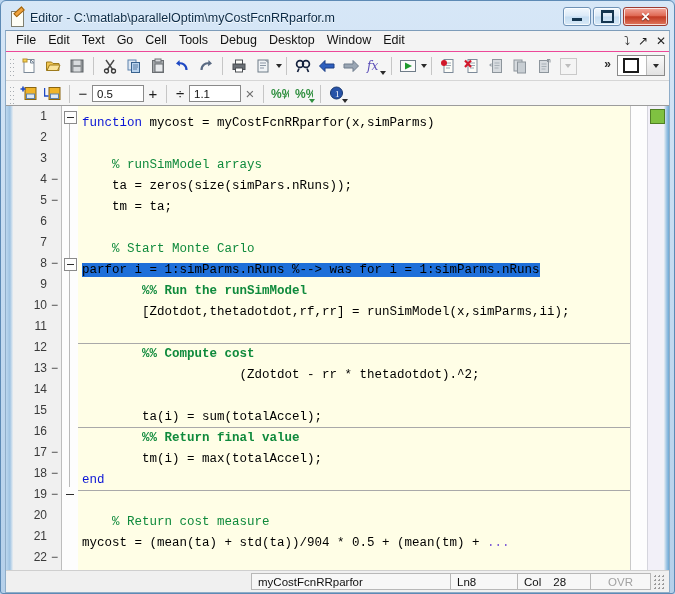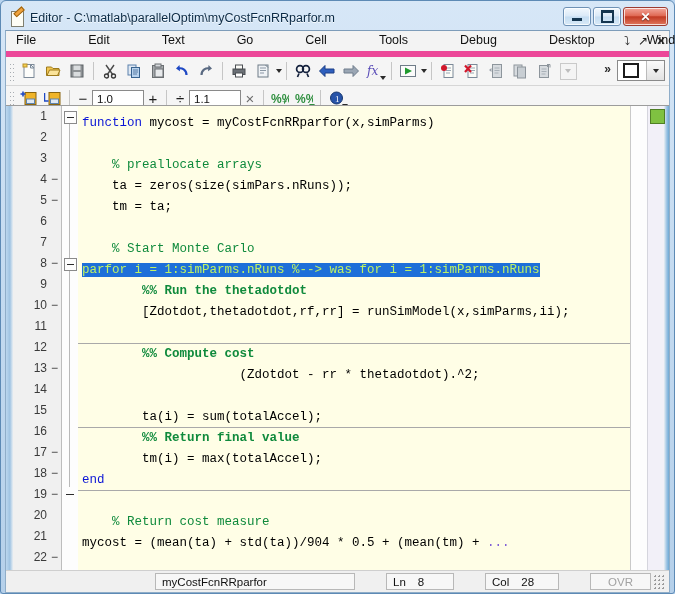--- a/index.html
+++ b/index.html
@@ -64,24 +64,23 @@
     position:relative;
     height:561px;
     background:#f0f0f0;
     border:1px solid #8fadc8;
     border-top-color:#7d9cb9;
   }
 
   
   #menubar{
     height:20px;background:#f3f3f3;
-    border-bottom:6px solid #ec4899;
+    border-bottom:1px solid #ec4899;
     display:flex;align-items:center;position:relative;
     padding-left:4px;
-    gap:40px;
   }
   .menu-item{
     font-size:12.5px;color:#111;padding:2px 6px 3px 6px;line-height:1;cursor:default;
   }
   #menu-right{position:absolute;right:3px;top:0;height:20px;display:flex;align-items:center;gap:8px;}
   #menu-right .mglyph{font-size:12px;color:#1d1d1d;line-height:1;}
 
   
   .toolbar{
     height:28px;background:#f5f5f5;
@@ -167,21 +166,21 @@
 
   .codeline{
     font-family:"Liberation Mono","DejaVu Sans Mono",monospace;
     font-size:12.5px;white-space:pre;color:#000;
     padding-left:4px;box-sizing:border-box;height:21px;line-height:21px;
   }
   .kw{color:#0b15d6;}
   .cmt{color:#0f8a3c;}
   .cmt2{color:#0f8a3c;font-weight:bold;}
   .dots{color:#7b5ad6;}
-  .sel{background:#1e6fd9;color:#bef264;}
+  .sel{background:#1e6fd9;color:#000000;}
 
   
   .cellsep{
     position:absolute;left:0;right:0;height:1px;background:#a9a9a9;
   }
   
   #fold-line{
     position:absolute;left:7px;top:10px;width:1px;bottom:84px;background:#b9b9b9;
   }
   .foldbox{
@@ -194,24 +193,24 @@
   
   #statusbar{
     position:absolute;left:0;right:0;bottom:0;height:21px;
     background:#f0f0f0;border-top:1px solid #cfcfcf;
     display:flex;align-items:center;justify-content:flex-end;
   }
   .stcell{
     height:17px;line-height:16px;font-size:11.5px;color:#111;
     border:1px solid #b8b8b8;background:#f7f7f7;
     box-sizing:border-box;padding:0 6px;margin-right:-1px;
-    display:flex;align-items:center;margin-left:32px;
+    display:flex;align-items:center;
   }
   #st-file{width:200px;}
-  #st-ln{width:68px;gap:12px;}
+  #st-ln{width:68px;gap:0;}
   #st-col{width:74px;gap:12px;}
   #st-ovr{width:61px;color:#a2a2a2;justify-content:center;}
   #st-grip{
     width:14px;height:14px;margin:0 3px 0 2px;flex:none;
     background-image:radial-gradient(circle at 1.3px 1.3px,#9a9a9a 1px,transparent 1.1px);
     background-size:4px 4px;background-position:2px 4px;
   }
 </style>
 </head>
 <body>
@@ -437,21 +436,21 @@
         <svg width="18" height="16">
             <rect x="5" y="1.5" width="11" height="12" fill="#f0b429" stroke="#8a6510"></rect>
             <rect x="6.5" y="8" width="8" height="4.5" fill="#dfe8f3" stroke="#5d82ad"></rect>
             <path d="M0.5 2 v8 h4" stroke="#1f49c4" stroke-width="1.5" fill="none"></path>
           </svg>
       </div>
 
       <div class="tbsep"></div>
 
       <div class="opsym">−</div>
-      <div class="numbox">1.0</div>
+      <div class="numbox">0.5</div>
       <div class="opsym">+</div>
 
       <div class="tbsep"></div>
 
       <div class="opsym">÷</div>
       <div class="numbox">1.1</div>
       <div class="opsym dim">×</div>
 
       <div class="tbsep"></div>
 
@@ -515,27 +514,27 @@
             <div class="foldbox" style="top: 152px;">
               <i></i>
             </div>
             <div class="foldbox" style="top: 383px; border: none; background: transparent;">
               <i style="width:8px;"></i>
             </div>
           </div>
         <div id="code">
             <div class="row codeline"><span class="kw">function </span><span>mycost = myCostFcnRRparfor(x,simParms)</span></div>
             <div class="row codeline"></div>
-            <div class="row codeline"><span class="cmt">    % preallocate arrays</span></div>
+            <div class="row codeline"><span class="cmt">    % runSimModel arrays</span></div>
             <div class="row codeline"><span>    ta = zeros(size(simPars.nRuns));</span></div>
             <div class="row codeline"><span>    tm = ta;</span></div>
             <div class="row codeline"></div>
             <div class="row codeline"><span class="cmt">    % Start Monte Carlo</span></div>
             <div class="row codeline"><span class="sel"><span>parfor i = 1:simParms.nRuns %--&gt; was for i = 1:simParms.nRuns</span></span></div>
-            <div class="row codeline"><span class="cmt2">        %% Run the thetadotdot</span></div>
+            <div class="row codeline"><span class="cmt2">        %% Run the runSimModel</span></div>
             <div class="row codeline"><span>        [Zdotdot,thetadotdot,rf,rr] = runSimModel(x,simParms,ii);</span></div>
             <div class="row codeline"></div>
             <div class="row codeline"><span class="cmt2">        %% Compute cost</span></div>
             <div class="row codeline"><span>                     (Zdotdot - rr * thetadotdot).^2;</span></div>
             <div class="row codeline"></div>
             <div class="row codeline"><span>        ta(i) = sum(totalAccel);</span></div>
             <div class="row codeline"><span class="cmt2">        %% Return final value</span></div>
             <div class="row codeline"><span>        tm(i) = max(totalAccel);</span></div>
             <div class="row codeline"><span class="kw">end</span></div>
             <div class="row codeline"></div>

